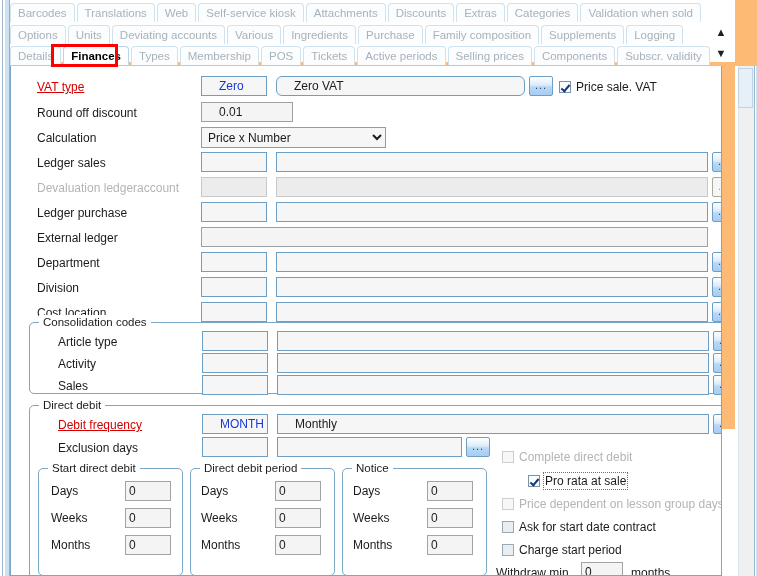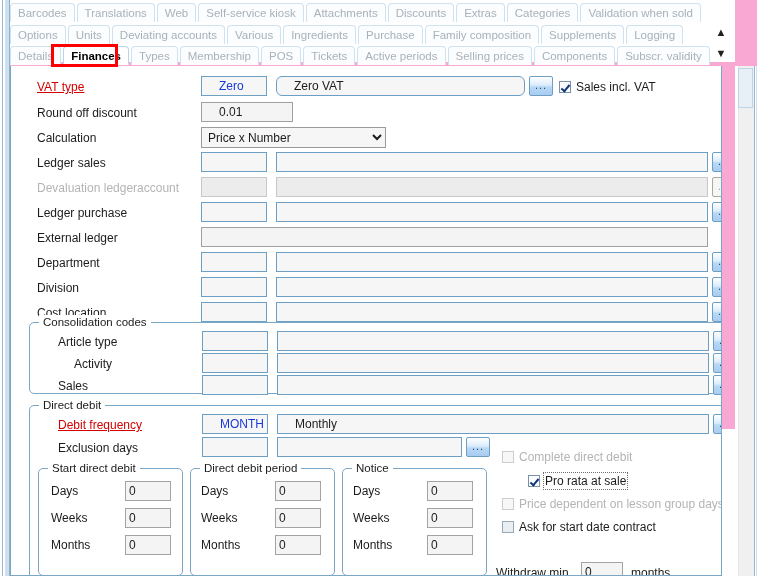--- a/index.html
+++ b/index.html
@@ -3,21 +3,21 @@
 <meta charset="utf-8">
 <style>
   html,body{margin:0;padding:0;}
   body{
     width:757px;height:576px;overflow:hidden;
     background:#ffffff;
     font-family:"Liberation Sans", sans-serif;
     font-size:12px;color:#1b1b1b;
     -webkit-font-smoothing:antialiased;
   }
-  .app{position:relative;width:757px;height:429px;background:#f9a8d4;}
+  .app{position:relative;width:757px;height:429px;background:#fdba74;}
 
   
   .edge-left{position:absolute;left:0;top:0;width:10px;height:576px;background:#ffffff;}
   .edge-left .s1{position:absolute;left:2px;top:0;width:1px;height:576px;background:#9ab7cf;}
   .edge-left .s2{position:absolute;left:5px;top:0;width:4px;height:576px;background:#cfe0ee;}
   .edge-left .s3{position:absolute;left:9px;top:0;width:1px;height:576px;background:#8fb2cc;}
 
   
   .tabstrip{position:absolute;left:10px;top:0;width:725px;height:62px;background:#ffffff;}
   .tabrow{position:absolute;left:0;height:20px;white-space:nowrap;font-size:0;}
@@ -174,21 +174,21 @@
   <div class="tab-highlight"></div>
 
   <div class="panel">
 
     <div class="row" style="top:10px;">
       <div class="lbl req">VAT type</div>
       <div class="fld code blue" style="left:190px;">Zero</div>
       <div class="fld" style="left:265px;width:249px;border-radius:6px;">Zero VAT</div>
       <div class="btn3" style="left:518px;">...</div>
       <div class="cbwrap" style="left:548px;top:2px;">
-        <span class="cb checked"></span><span class="cblabel">Sales incl. VAT</span>
+        <span class="cb checked"></span><span class="cblabel">Price sale. VAT</span>
       </div>
     </div>
 
     <div class="row" style="top:36px;">
       <div class="lbl">Round off discount</div>
       <div class="fld grayborder" style="left:190px;width:92px;">0.01</div>
     </div>
 
     <div class="row" style="top:61px;">
       <div class="lbl">Calculation</div>
@@ -248,21 +248,21 @@
       <div class="gtitle">Consolidation codes</div>
 
       <div class="row" style="top:8px;">
         <div class="lbl indent" style="left:28px;">Article type</div>
         <div class="fld code" style="left:172px;"></div>
         <div class="fld" style="left:247px;width:432px;"></div>
         <div class="btn3" style="left:683px;">...</div>
       </div>
 
       <div class="row" style="top:30px;">
-        <div class="lbl indent" style="left:44px;">Activity</div>
+        <div class="lbl indent" style="left:28px;">Activity</div>
         <div class="fld code" style="left:172px;"></div>
         <div class="fld" style="left:247px;width:432px;"></div>
         <div class="btn3" style="left:683px;">...</div>
       </div>
 
       <div class="row" style="top:52px;">
         <div class="lbl indent" style="left:28px;">Sales</div>
         <div class="fld code" style="left:172px;"></div>
         <div class="fld" style="left:247px;width:432px;"></div>
         <div class="btn3" style="left:683px;">...</div>
@@ -324,20 +324,23 @@
       </div>
 
       <div class="cbwrap dis" style="left:472px;top:89px;">
         <span class="cb dis"></span><span class="cblabel">Price dependent on lesson group days</span>
       </div>
 
       <div class="cbwrap" style="left:472px;top:112px;">
         <span class="cb flat"></span><span class="cblabel">Ask for start date contract</span>
       </div>
 
+      <div class="cbwrap" style="left:472px;top:135px;">
+        <span class="cb flat"></span><span class="cblabel">Charge start period</span>
+      </div>
 
       <div class="minitxt" style="left:466px;top:158px;">Withdraw min.</div>
       <div class="num" style="left:551px;top:156px;width:42px;">0</div>
       <div class="minitxt" style="left:601px;top:158px;">months</div>
     </div>
 
   </div>
 
   <div class="vscroll">
     <div class="track"></div>

